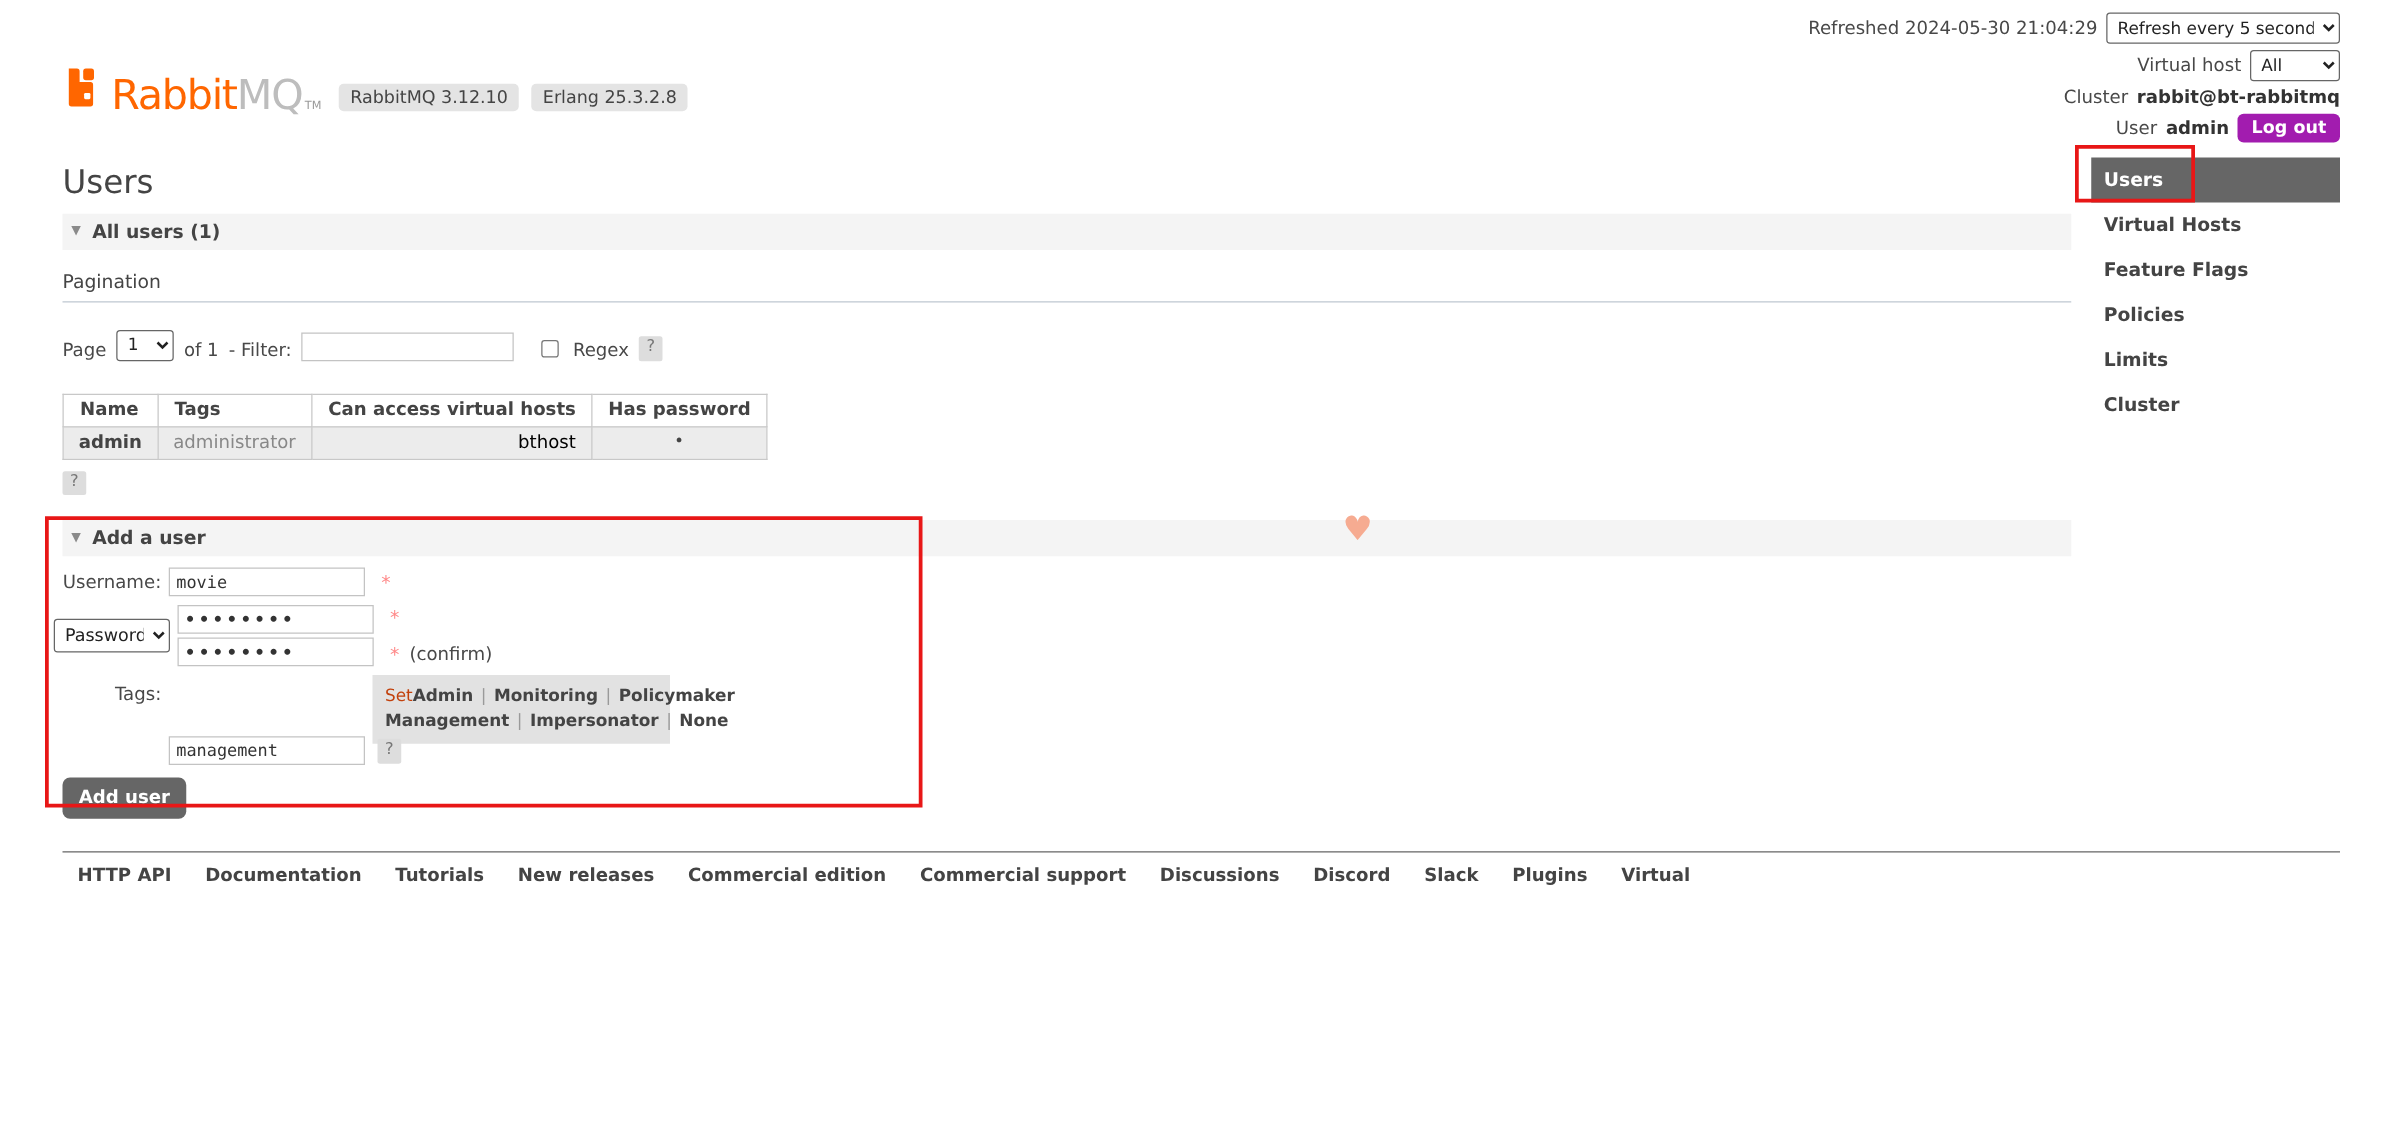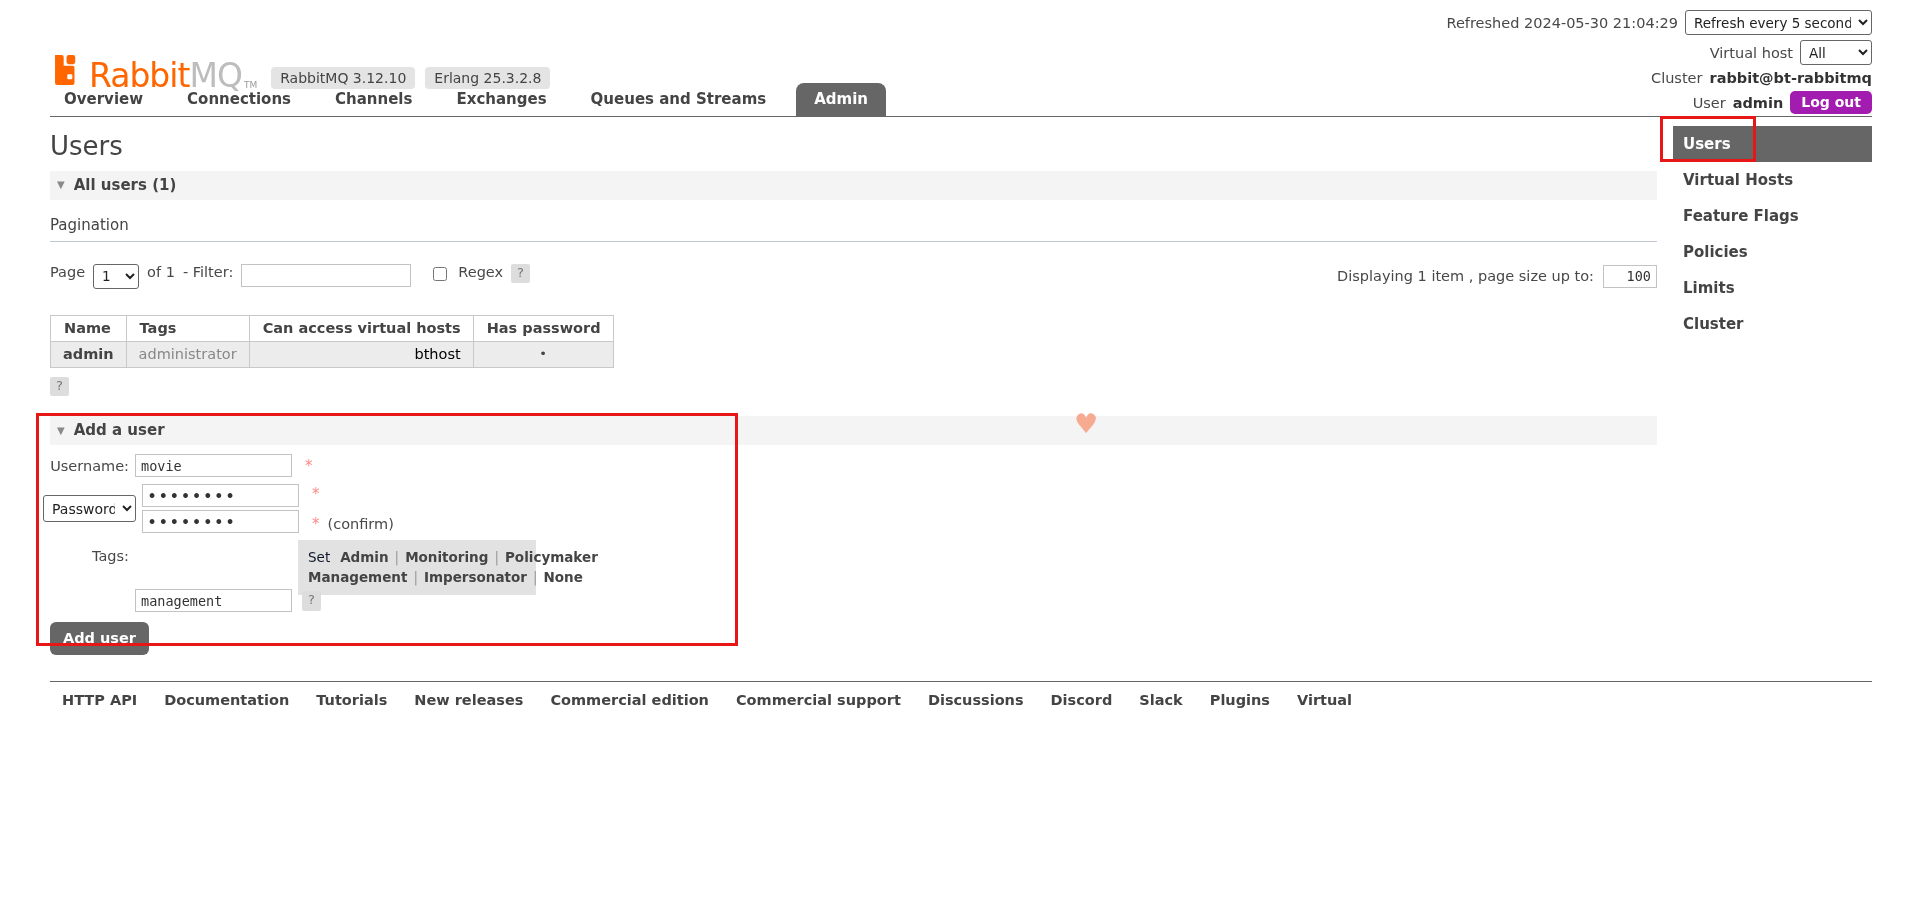--- a/index.html
+++ b/index.html
@@ -67,21 +67,21 @@
     padding:5px 8px 6px 7px; display:flex; align-items:center; gap:9px;
   }
   .tri { color:#8a8a8a; font-size:10px; }
 
   .pagination-title {
     font-size:15px; font-weight:normal; color:#444;
     margin:16px 0 0; padding-bottom:7px; border-bottom:1px solid #bfc8d1;
   }
 
   .filter-row { display:flex; justify-content:space-between; align-items:center; margin-top:22px; }
-  .filter-left { display:flex; align-items:flex-start; gap:8px; font-size:14.5px; }
+  .filter-left { display:flex; align-items:flex-end; gap:8px; font-size:14.5px; }
   .page-select { width:46px; }
   input[type=text] {
     font-family:"DejaVu Sans Mono","Liberation Mono",monospace;
     font-size:13.5px; color:#333; border:1px solid #c3c3c3; height:23px; padding:1px 5px;
   }
   .filter-input { width:170px; }
   .regex-checkbox { margin-left:14px; width:14px; height:14px; }
   .help-badge {
     display:inline-block; background:#ddd; color:#777; font-size:13px;
     padding:1px 6px 2px; border-radius:2px; cursor:pointer; line-height:1.3;
@@ -114,21 +114,21 @@
   .pass-extras { display:flex; flex-direction:column; gap:7px; }
   .pass-extras .line { display:flex; align-items:center; height:23px; }
   .pass-dots { letter-spacing:3px; font-weight:bold; font-size:12px; }
 
   .tags-area { position:relative; height:74px; margin-top:4px; }
   .tags-label { position:absolute; left:0; top:8px; width:85px; text-align:right; padding-right:6px; font-size:14.5px; }
   .tags-panel {
     position:absolute; left:248px; top:0; width:238px;
     background:#e2e2e2; padding:7px 10px 8px; font-size:13.5px; line-height:20px;
   }
-  .set-label { color:#0f172a; margin-right:10px; }
+  .set-label { color:#c2410c; }
   .tag-option { font-weight:bold; color:#444; cursor:pointer; }
   .tag-sep { color:#9a9a9a; margin:0 6px; font-weight:normal; }
   .tags-input-row { position:absolute; left:85px; top:49px; display:flex; align-items:center; gap:10px; }
 
   .add-user-btn {
     background:#666; color:#fff; border:none; border-radius:6px;
     padding:8px 13px 9px; font-size:14.5px; font-weight:bold; cursor:pointer;
     margin:8px 0 16px; font-family:"DejaVu Sans","Liberation Sans",sans-serif;
   }
 
@@ -180,28 +180,20 @@
       <span>Cluster</span>
       <b>rabbit@bt-rabbitmq</b>
     </div>
     <div class="status-row">
       <span>User</span>
       <b>admin</b>
       <button class="logout-btn">Log out</button>
     </div>
   </div>
 
-  <ul class="tab-bar">
-      <li class="tab">Overview</li>
-      <li class="tab">Connections</li>
-      <li class="tab">Channels</li>
-      <li class="tab">Exchanges</li>
-      <li class="tab">Queues and Streams</li>
-      <li class="tab selected">Admin</li>
-    </ul>
 </div>
 
 <ul class="sidebar">
     <li class="sidebar-item selected">Users</li>
     <li class="sidebar-item">Virtual Hosts</li>
     <li class="sidebar-item">Feature Flags</li>
     <li class="sidebar-item">Policies</li>
     <li class="sidebar-item">Limits</li>
     <li class="sidebar-item">Cluster</li>
   </ul>
@@ -219,24 +211,20 @@
   <div class="filter-row">
     <div class="filter-left">
       <span>Page</span>
       <select class="page-select"><option value="1">1</option></select>
       <span>of 1</span>
       <span>- Filter:</span>
       <input type="text" class="filter-input" value="" style="">
       <input type="checkbox" class="regex-checkbox" style="">
       <span>Regex</span>
       <span class="help-badge">?</span>
-    </div>
-    <div class="filter-right">
-      <span>Displaying 1 item , page size up to:</span>
-      <input type="text" class="pagesize-input" value="100" style="">
     </div>
   </div>
 
   <table class="users-table">
     <thead>
         <tr>
           <th>Name</th>
           <th>Tags</th>
           <th>Can access virtual hosts</th>
           <th>Has password</th>

